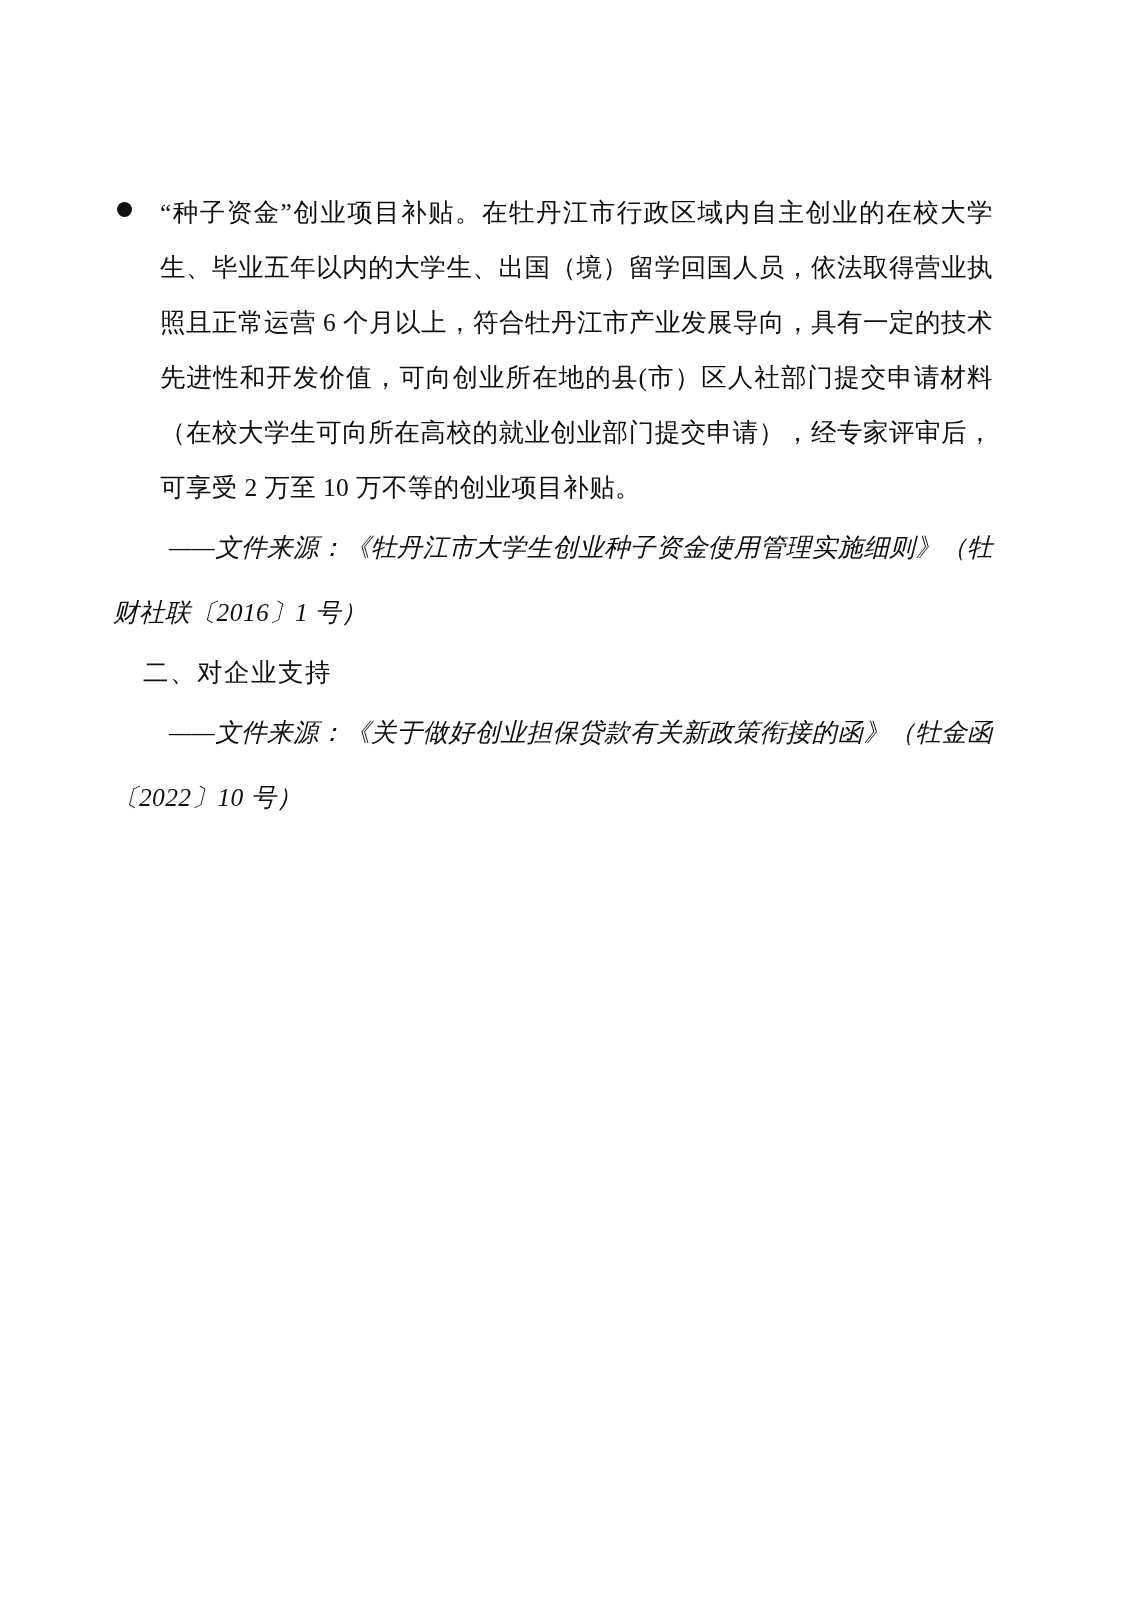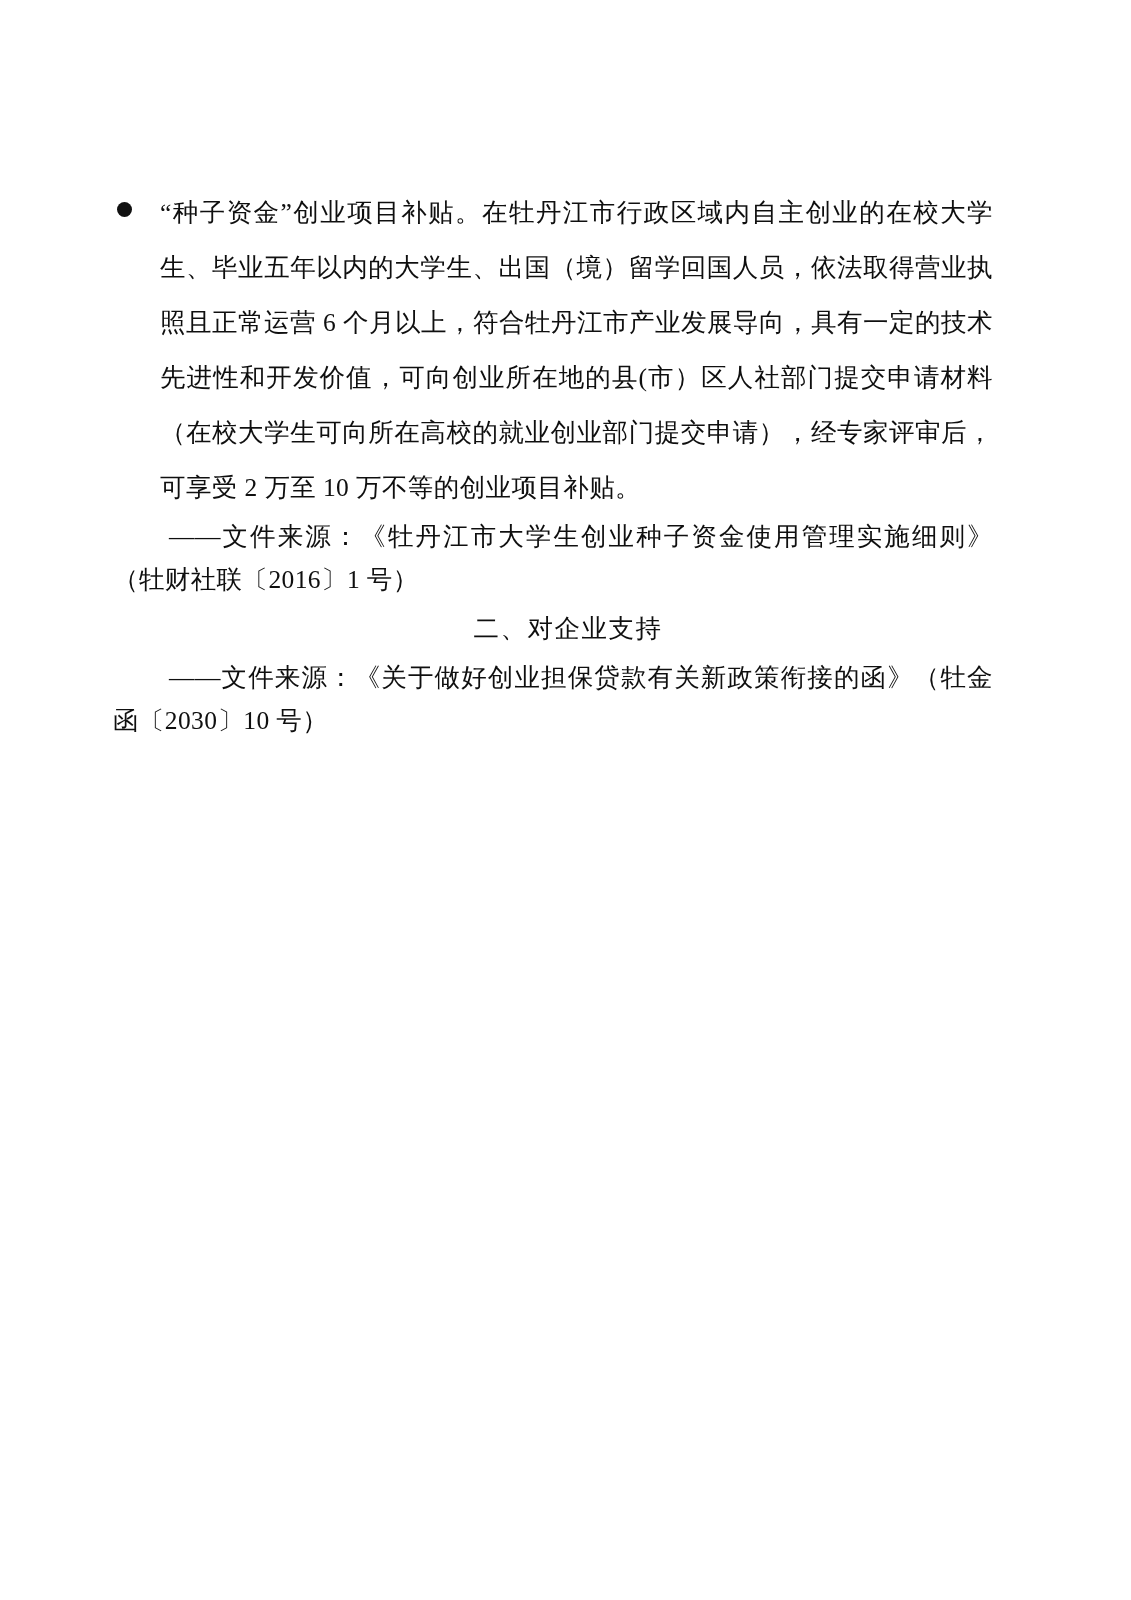--- a/index.html
+++ b/index.html
@@ -50,52 +50,52 @@
     font-size: 25.5px;
     line-height: 55px;
     letter-spacing: 0.4px;
     text-align: justify;
     text-justify: inter-ideograph;
     margin: 0;
     word-break: break-all;
   }
   .source {
     font-size: 25.5px;
-    line-height: 43px;
+    line-height: 65px;
     letter-spacing: 0.4px;
     text-align: justify;
     text-justify: inter-ideograph;
     margin: 0;
     text-indent: 56px;
     word-break: break-all;
+    font-style: italic;
   }
   .heading {
     font-size: 25.5px;
     line-height: 55px;
     letter-spacing: 1.5px;
     margin: 0;
     font-family: "Liberation Sans", "DejaVu Sans", sans-serif;
     font-weight: 400;
     padding-left: 30px;
-    text-align: center;
   }
 </style>
 </head>
 <body>
 
 <div class="page">
   <div class="content">
 
     <div class="bullet-block">
       <span class="bullet-dot"></span>
       <p class="para">“种子资金”创业项目补贴。在牡丹江市行政区域内自主创业的在校大学生、毕业五年以内的大学生、出国（境）留学回国人员，依法取得营业执照且正常运营 6 个月以上，符合牡丹江市产业发展导向，具有一定的技术先进性和开发价值，可向创业所在地的县(市）区人社部门提交申请材料（在校大学生可向所在高校的就业创业部门提交申请），经专家评审后，可享受 2 万至 10 万不等的创业项目补贴。</p>
     </div>
 
     <p class="source">——文件来源：《牡丹江市大学生创业种子资金使用管理实施细则》（牡财社联〔2016〕1 号）</p>
 
     <p class="heading">二、对企业支持</p>
 
 
-    <p class="source">——文件来源：《关于做好创业担保贷款有关新政策衔接的函》（牡金函〔2030〕10 号）</p>
+    <p class="source">——文件来源：《关于做好创业担保贷款有关新政策衔接的函》（牡金函〔2022〕10 号）</p>
 
 
   </div>
 </div>
 
 </body></html>

